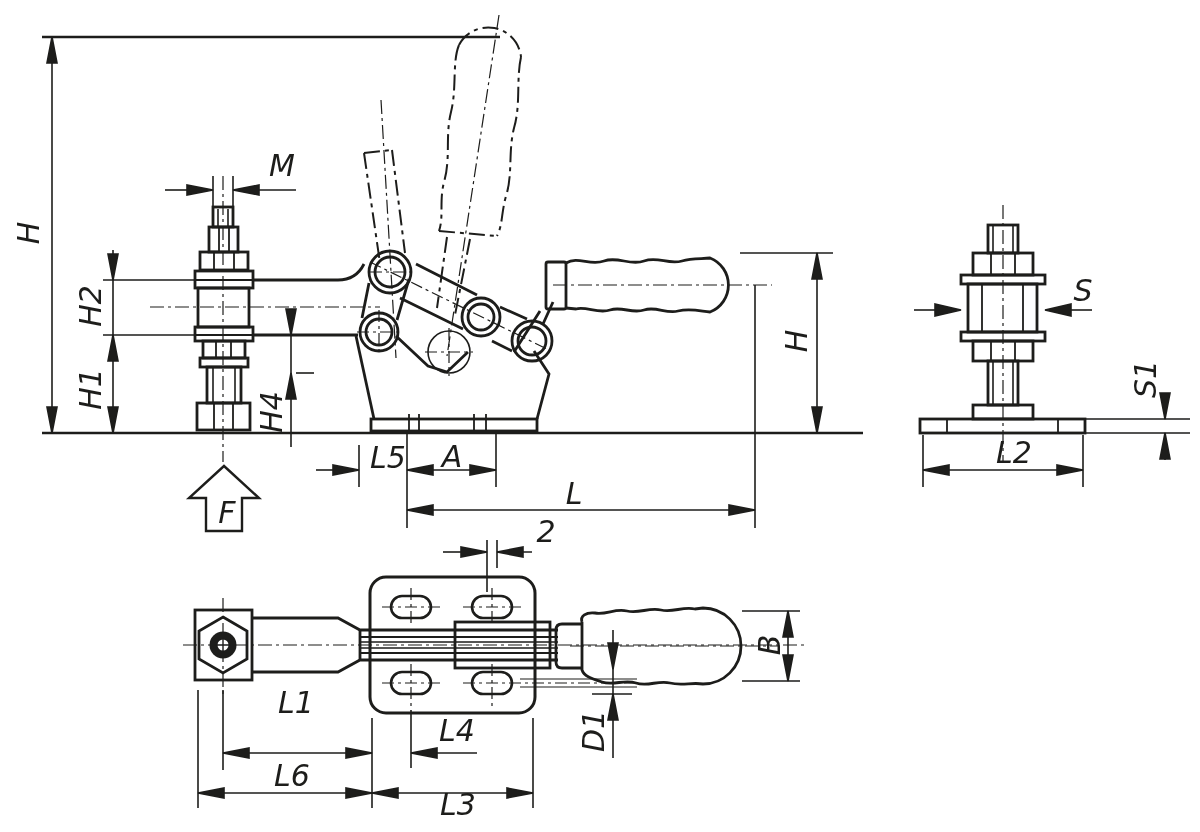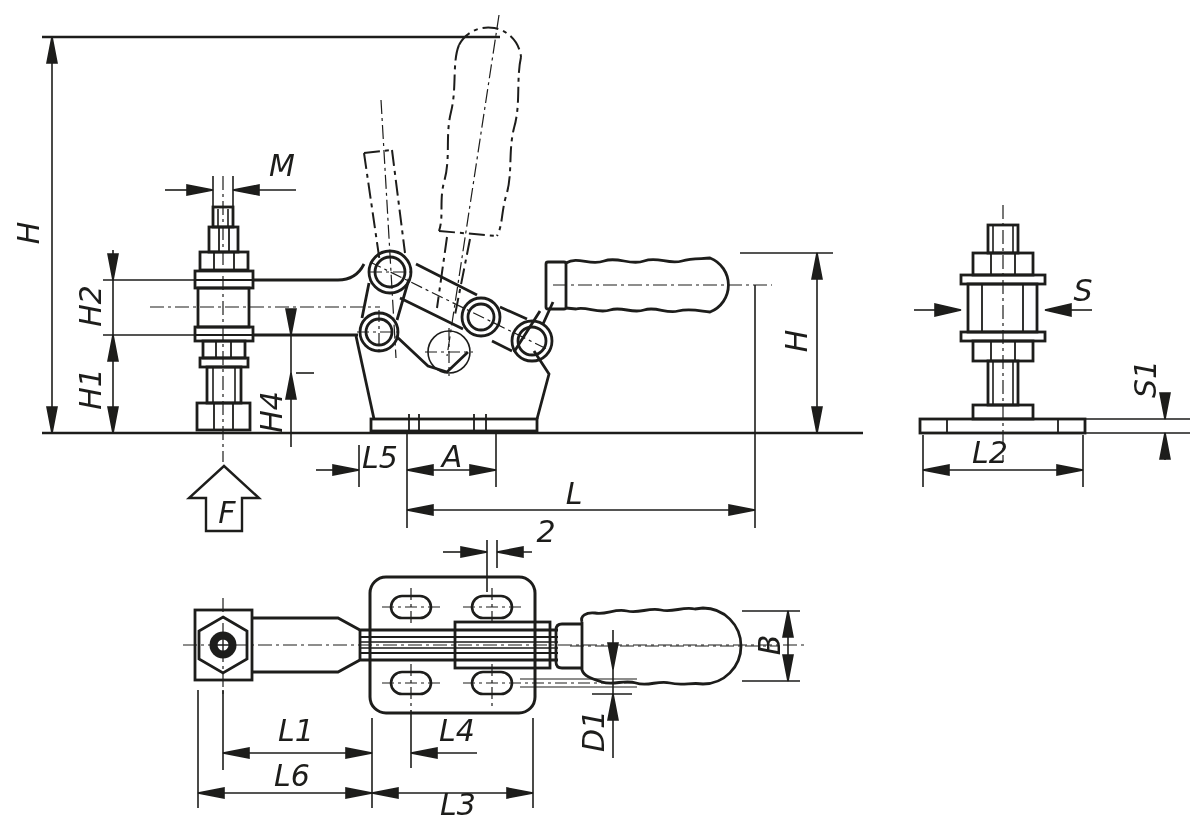--- a/index.html
+++ b/index.html
@@ -289,28 +289,28 @@
     </g>
   </g>
 </svg>
 
 <div class="dim rot" style="left:29px;top:233px">H</div>
 <div class="dim" style="left:282px;top:166px">M</div>
 <div class="dim rot" style="left:91px;top:306px">H2</div>
 <div class="dim rot" style="left:91px;top:389px">H1</div>
 <div class="dim rot" style="left:272px;top:412px">H4</div>
 <div class="dim" style="left:227px;top:513px">F</div>
-<div class="dim" style="left:380px;top:458px">L5</div>
+<div class="dim" style="left:388px;top:458px">L5</div>
 <div class="dim" style="left:452px;top:457px">A</div>
 <div class="dim" style="left:574px;top:494px">L</div>
 <div class="dim rot" style="left:797px;top:341px">H</div>
 <div class="dim" style="left:546px;top:532px">2</div>
-<div class="dim" style="left:296px;top:731px">L1</div>
+<div class="dim" style="left:296px;top:703px">L1</div>
 <div class="dim" style="left:457px;top:731px">L4</div>
 <div class="dim" style="left:292px;top:776px">L6</div>
 <div class="dim" style="left:458px;top:805px">L3</div>
 <div class="dim rot" style="left:594px;top:731px">D1</div>
 <div class="dim rot" style="left:770px;top:645px">B</div>
 <div class="dim" style="left:1083px;top:291px">S</div>
 <div class="dim rot" style="left:1146px;top:379px">S1</div>
-<div class="dim" style="left:990px;top:453px">L2</div>
+<div class="dim" style="left:1014px;top:453px">L2</div>
 
 </div>
 
 </body></html>

